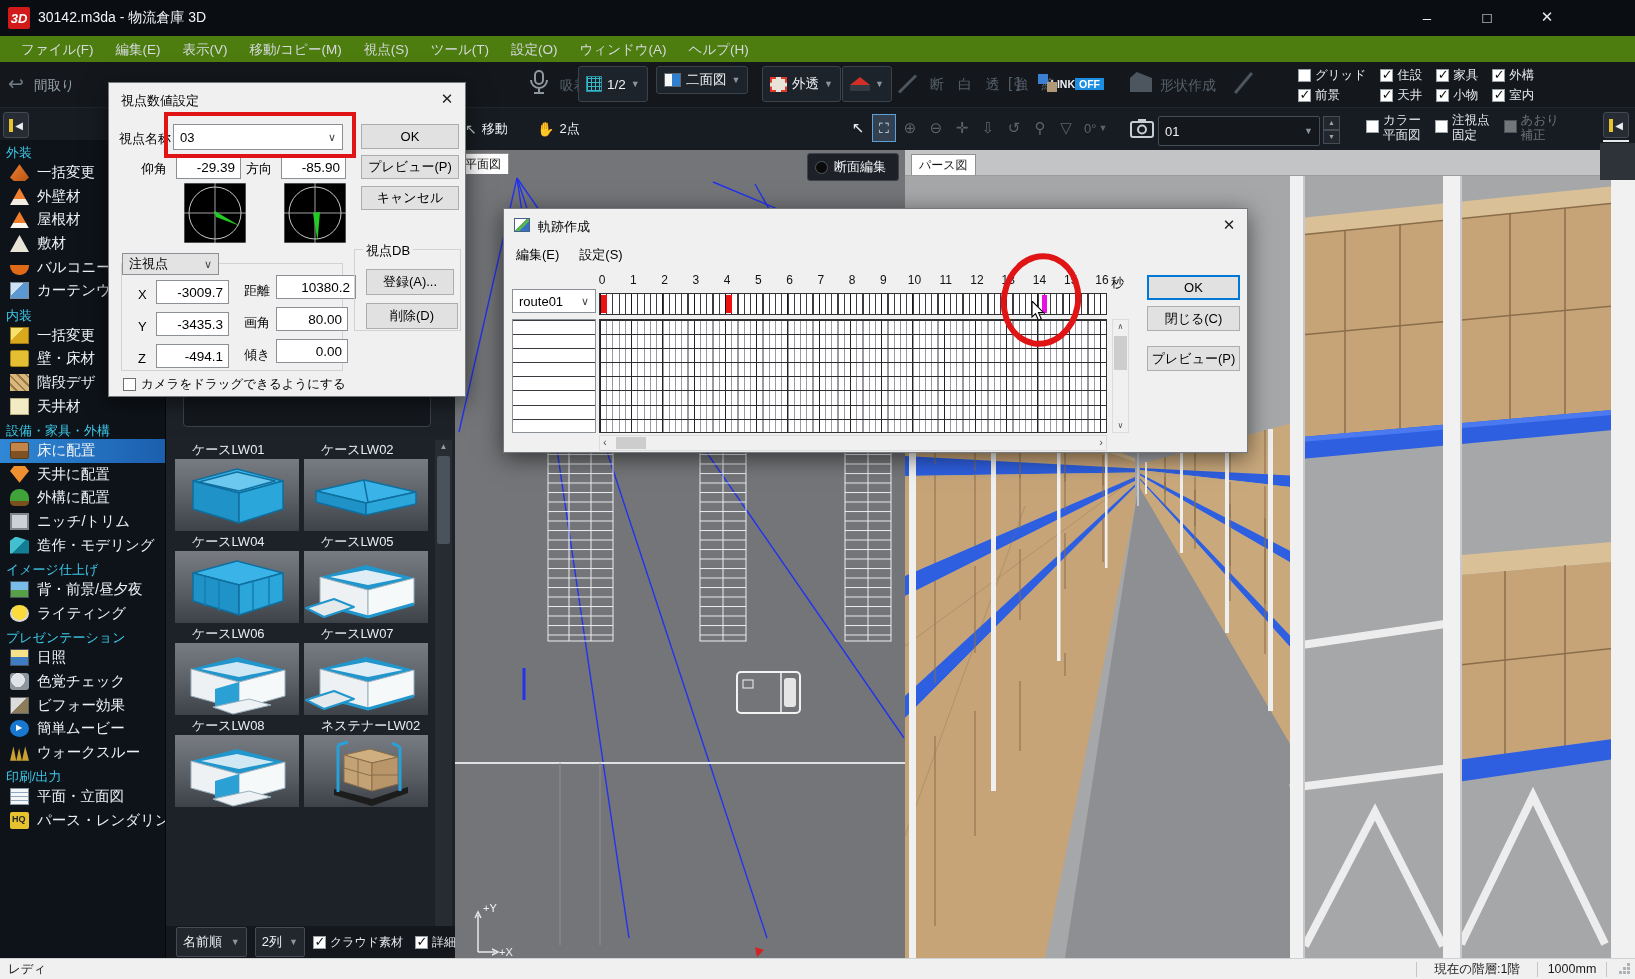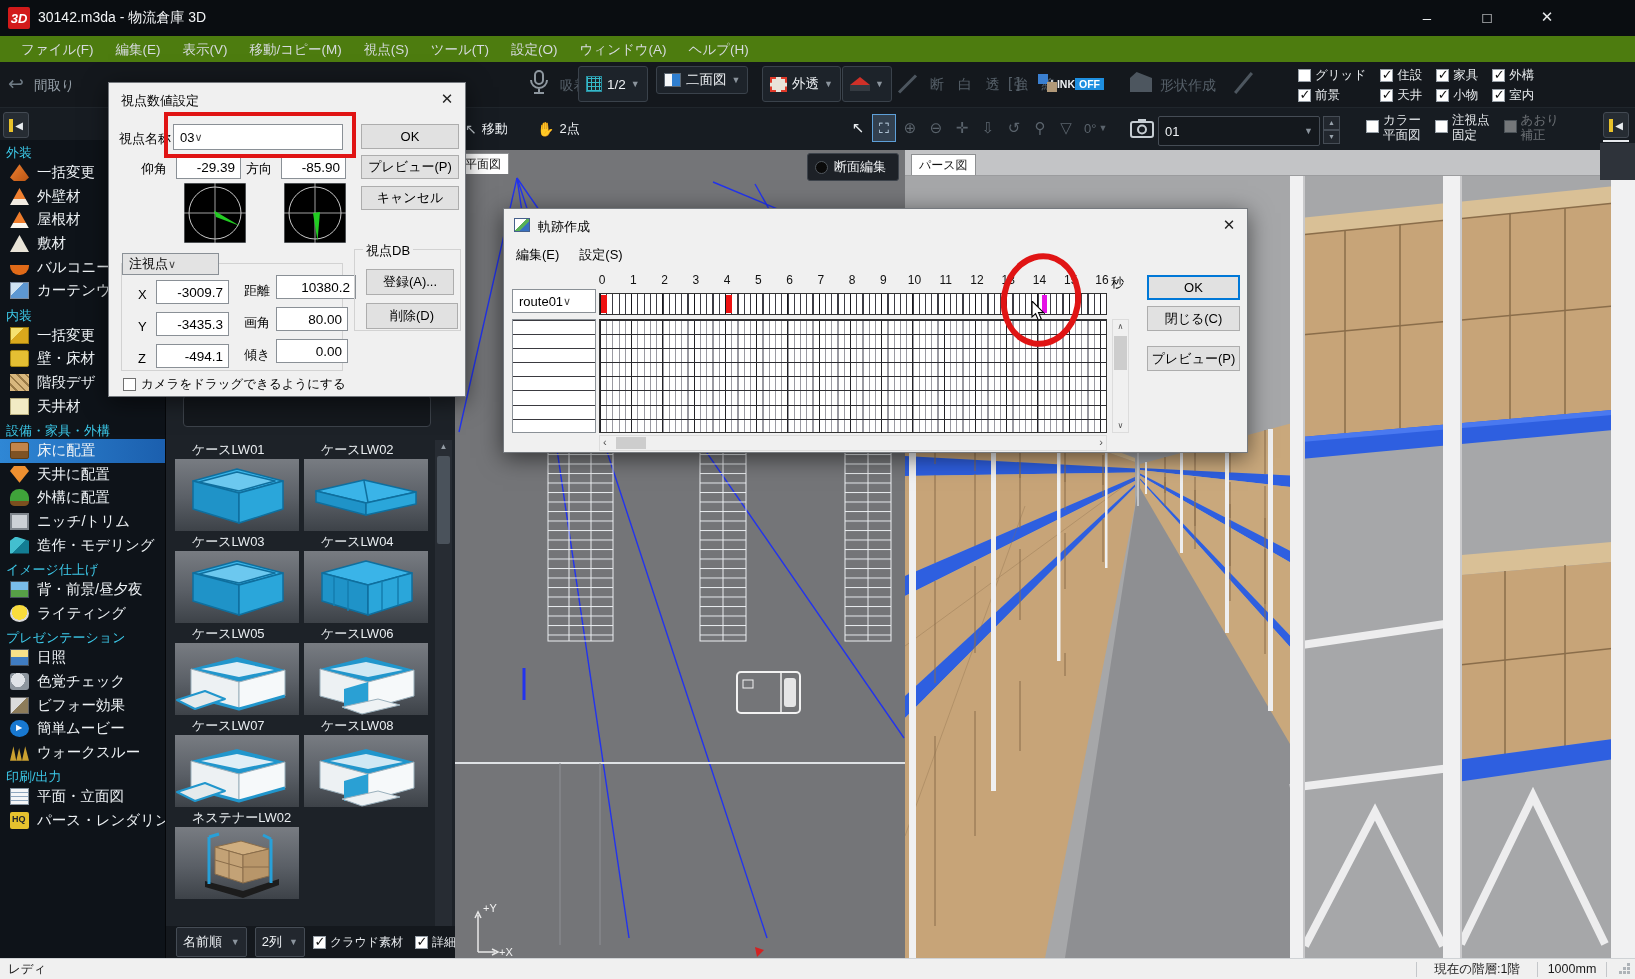--- a/index.html
+++ b/index.html
@@ -87,21 +87,21 @@
 .corner-dark{left:1600px;top:143px;width:35px;height:37px;background:#2e333a}
 .secedit-btn{position:absolute;left:352px;top:3px;width:92px;height:28px;background:#1d2127;border:1px solid #3e444c;border-radius:3px;display:flex;align-items:center;gap:6px;padding-left:7px;color:#f0f2f4;font-size:13px}
 .secedit-btn .dot{width:13px;height:13px;border-radius:50%;background:#0a0a0a;border:1px solid #51575e}
 
 .dlg{background:#f0f0f0;border:1px solid #75797e;box-shadow:0 5px 22px rgba(0,0,0,.55);z-index:50}
 .dlg-title{font-size:13px;color:#000;position:absolute}
 .dlg-x{position:absolute;font-size:15px;color:#222;width:24px;text-align:center}
 .wbtn{background:#e1e1e1;border:1px solid #adadad;display:flex;align-items:center;justify-content:center;font-size:13px;color:#000}
 .wbtn.def{border:2px solid #0078d7}
 .field{background:#fff;border:1px solid #8a9096;font-size:13.5px;color:#000;display:flex;align-items:center;justify-content:flex-end;padding:0 5px}
-.combo{background:#fff;border:1px solid #8a9096;font-size:13px;color:#000;display:flex;align-items:center;justify-content:flex-start;padding:0 6px}
+.combo{background:#fff;border:1px solid #8a9096;font-size:13px;color:#000;display:flex;align-items:center;justify-content:space-between;padding:0 6px}
 .combo .chev{color:#444;font-size:11px}
 .glabel{font-size:13px;color:#000;position:absolute;white-space:nowrap}
 .groupbox{position:absolute;border:1px solid #d2d2d2}
 .menu-item{font-size:13px;color:#000;padding:4px 10px;display:inline-block}
 
 .tl-ruler{position:absolute;display:flex}
 .tl-ruler span{width:31.25px;flex:none;text-align:center;transform:translateX(-15.6px);font-size:12px;color:#111}
 .tl-strip{position:absolute;background:
  repeating-linear-gradient(90deg,#15151a 0 1px,transparent 1px 31.25px),
  repeating-linear-gradient(90deg,#3c3c44 0 1px,transparent 1px 6.25px),#fff;
@@ -486,34 +486,20 @@
               <polygon points="12,32 60,21 112,33 62,44" fill="#3ab4e8"></polygon>
               <polygon points="12,32 62,44 62,56 12,43" fill="#1f93c8"></polygon>
               <polygon points="62,44 112,33 112,45 62,56" fill="#2aa6da"></polygon>
               <line x1="60" y1="22" x2="64" y2="43"></line>
             </g>
           </svg>
 
         </div>
       </div>
 
-      <div class="cat-item">
-        <div class="cat-label">ケースLW03</div>
-        <div class="thumb" data-kind="box-tall">
-          <svg class="v-box-tall" viewBox="0 0 124 72">
-            <g stroke="#0f6f9e" stroke-width="1.5" stroke-linejoin="round">
-              <polygon points="18,22 62,10 108,22 64,34" fill="#3ab4e8"></polygon>
-              <polygon points="18,22 64,34 64,64 18,50" fill="#1f93c8"></polygon>
-              <polygon points="64,34 108,22 108,50 64,64" fill="#2aa6da"></polygon>
-              <polygon points="24,23 62,13 100,22 64,32" fill="#6cc8ef"></polygon>
-            </g>
-          </svg>
-
-        </div>
-      </div>
 
       <div class="cat-item">
         <div class="cat-label">ケースLW04</div>
         <div class="thumb" data-kind="box-rib">
 
           <svg class="v-box-rib" viewBox="0 0 124 72">
             <g stroke="#0f6f9e" stroke-width="1.5" stroke-linejoin="round">
               <polygon points="18,22 62,10 108,22 64,34" fill="#3ab4e8"></polygon>
               <polygon points="18,22 64,34 64,64 18,50" fill="#1f93c8"></polygon>
               <polygon points="64,34 108,22 108,50 64,64" fill="#2aa6da"></polygon>

